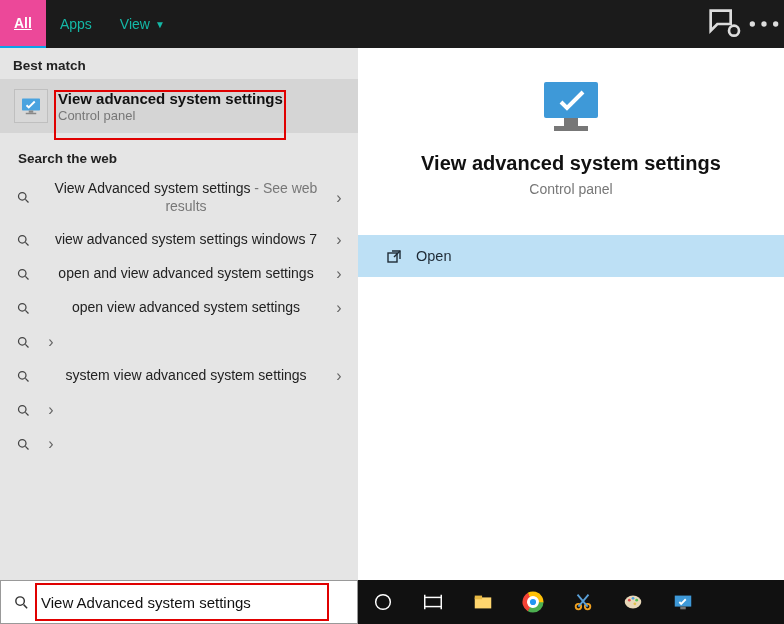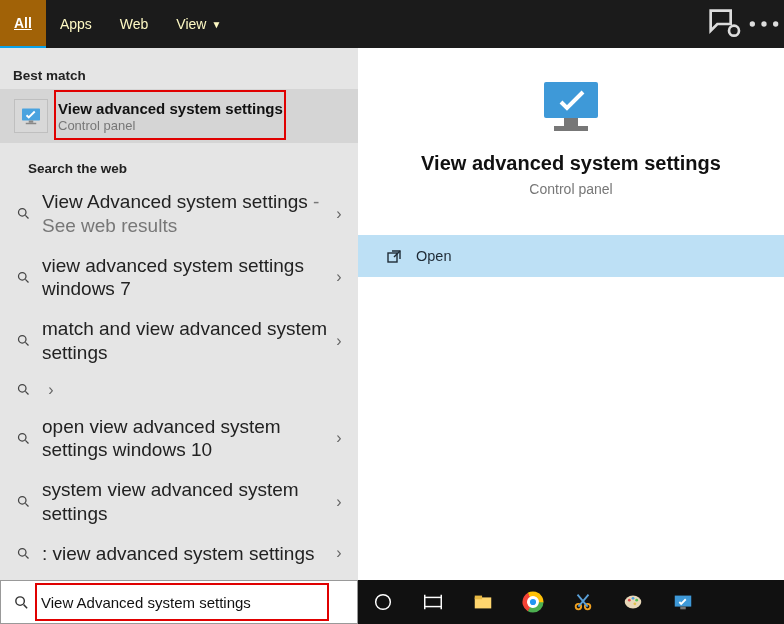--- a/index.html
+++ b/index.html
@@ -1,45 +1,45 @@
 <!DOCTYPE html>
 <html><head>
 <meta charset="utf-8">
 <style>
   * { box-sizing: border-box; margin: 0; padding: 0; font-family: "Segoe UI", Arial, sans-serif; }
   html, body { width: 784px; height: 624px; overflow: hidden; background: #fff; }
   .root { width: 784px; height: 624px; position: relative; display: flex; flex-direction: column; }
 
   
   .tabs { height: 48px; background: #1b1b1b; display: flex; align-items: stretch; color: #fff; }
-  .tab { display: flex; align-items: center; padding: 0 14px; font-size: 14px; color: #fef9c3; cursor: pointer; }
-  .tab.active { color: #fff; border-bottom: 2.5px solid #0ba3ea; font-weight: 600; background:#a16207;text-decoration:underline; }
+  .tab { display: flex; align-items: center; padding: 0 14px; font-size: 14px; color: #14b8a6; cursor: pointer; }
+  .tab.active { color: #fff; border-bottom: 2.5px solid #0ba3ea; font-weight: 600; background:#ec4899;text-decoration:underline; }
   .tab .care { margin-left: 5px; font-size: 10px; }
   .tabs-spacer { flex: 1; }
   .tab-icon { width: 40px; display: flex; align-items: center; justify-content: center; color:#eee; font-size: 16px; }
 
   
   .main { flex: 1; display: flex; background: #e5e5e5; overflow: hidden; }
 
   
   .left { width: 358px; background: #e5e5e5; display: flex; flex-direction: column; overflow-y:auto; }
-  .section-hdr { padding: 20px 13px 6px 13px; font-size: 13.5px; font-weight: 600; color:#222; }
+  .section-hdr { padding: 10px 13px 6px 13px; font-size: 13.5px; font-weight: 600; color:#222; }
   .best { display:flex; align-items:center; padding:10px 14px; background:#d5d5d5; position:relative; }
   .best .ic { width:34px; height:34px; background:#d8d8d8; border:1px solid #bfbfbf; display:flex; align-items:center; justify-content:center; margin-right:10px; }
   .best .ic svg { width:24px; height:24px; }
   .best .txt .t { font-weight:600; font-size:15px; color:#111; }
   .best .txt .s { font-size:13px; color:#777; margin-top:1px; }
   .redbox1 { position:absolute; left:54px; top:90px; width:232px; height:50px; border:2px solid #e00000; pointer-events:none; }
 
-  .webhdr { padding: 18px 13px 6px 28px; font-size:13.5px; font-weight:600; color:#222; }
+  .webhdr { padding: 18px 13px 6px 18px; font-size:13.5px; font-weight:600; color:#222; }
 
   .witem { display:flex; align-items:center; padding:8px 10px 8px 14px; cursor:pointer; }
   .witem .sic { width:18px; min-width:18px; margin-right:10px; display:flex; align-items:center; justify-content:center; }
   .witem .sic svg { width:15px; height:15px; stroke:#444; }
-  .witem .wt { flex:1; font-size:19px; color:#222; line-height:1.25; }
+  .witem .wt { flex:1; font-size:14px; color:#222; line-height:1.25;text-align:center; }
   .witem .wt b { font-weight:400; }
   .witem .ar { width:18px; text-align:center; color:#666; font-size:16px; }
 
   
   .right { flex:1; background:#fff; display:flex; flex-direction:column; }
   .preview { padding-top: 30px; text-align:center; }
   .preview .mon { width:70px; height:60px; margin:0 auto 14px auto; }
   .preview h2 { font-size:20px; font-weight:600; color:#111; margin-bottom:6px; }
   .preview .sub { font-size:14px; color:#777; margin-bottom:38px; }
   .open-row { height:42px; background:#bde0f5; display:flex; align-items:center; padding-left:28px; color:#1f2b36; font-size:14.5px; }
@@ -60,21 +60,20 @@
   svg { display:block; }
 </style>
 </head>
 <body>
 
 <div class="root">
 
   <div class="tabs">
     <div class="tab active">All</div>
     <div class="tab">Apps</div>
-    <div class="tab">Web</div>
     <div class="tab">
       <span>View</span>
         <span class="care">▼</span>
     </div>
     <div class="tabs-spacer"></div>
     <div class="tab-icon">
       <svg viewBox="0 0 24 24" fill="none" stroke="#ddd" stroke-width="1.6">
           <path d="M4 4h12v8H8l-4 4V4z"></path>
           <circle cx="18" cy="16" r="3"></circle>
         </svg>
@@ -128,60 +127,59 @@
             <span class="wt">view advanced system settings <b>windows 7</b></span>
             <span class="ar">›</span>
           </div>
           <div class="witem">
             <span class="sic">
               <svg viewBox="0 0 24 24" fill="none" stroke="#444" stroke-width="2">
                 <circle cx="10" cy="10" r="6"></circle>
                 <path d="M15 15l5 5"></path>
               </svg>
             </span>
-            <span class="wt"><b>match and</b> view advanced system settings</span>
-            <span class="ar">›</span>
-          </div>
-          <div class="witem">
-            <span class="sic">
-              <svg viewBox="0 0 24 24" fill="none" stroke="#444" stroke-width="2">
-                <circle cx="10" cy="10" r="6"></circle>
-                <path d="M15 15l5 5"></path>
-              </svg>
-            </span>
-            <span class="ar">›</span>
-          </div>
-          <div class="witem">
-            <span class="sic">
-              <svg viewBox="0 0 24 24" fill="none" stroke="#444" stroke-width="2">
-                <circle cx="10" cy="10" r="6"></circle>
-                <path d="M15 15l5 5"></path>
-              </svg>
-            </span>
-            <span class="wt"><b>open</b> view advanced system settings <b>windows 10</b></span>
+            <span class="wt"><b>open and</b> view advanced system settings</span>
+            <span class="ar">›</span>
+          </div>
+          <div class="witem">
+            <span class="sic">
+              <svg viewBox="0 0 24 24" fill="none" stroke="#444" stroke-width="2">
+                <circle cx="10" cy="10" r="6"></circle>
+                <path d="M15 15l5 5"></path>
+              </svg>
+            </span>
+            <span class="wt"><b>open</b> view advanced system settings</span>
+            <span class="ar">›</span>
+          </div>
+          <div class="witem">
+            <span class="sic">
+              <svg viewBox="0 0 24 24" fill="none" stroke="#444" stroke-width="2">
+                <circle cx="10" cy="10" r="6"></circle>
+                <path d="M15 15l5 5"></path>
+              </svg>
+            </span>
             <span class="ar">›</span>
           </div>
           <div class="witem">
             <span class="sic">
               <svg viewBox="0 0 24 24" fill="none" stroke="#444" stroke-width="2">
                 <circle cx="10" cy="10" r="6"></circle>
                 <path d="M15 15l5 5"></path>
               </svg>
             </span>
             <span class="wt"><b>system</b> view advanced system settings</span>
             <span class="ar">›</span>
           </div>
           <div class="witem">
             <span class="sic">
               <svg viewBox="0 0 24 24" fill="none" stroke="#444" stroke-width="2">
                 <circle cx="10" cy="10" r="6"></circle>
                 <path d="M15 15l5 5"></path>
               </svg>
             </span>
-            <span class="wt">: view advanced system settings</span>
             <span class="ar">›</span>
           </div>
           <div class="witem">
             <span class="sic">
               <svg viewBox="0 0 24 24" fill="none" stroke="#444" stroke-width="2">
                 <circle cx="10" cy="10" r="6"></circle>
                 <path d="M15 15l5 5"></path>
               </svg>
             </span>
             <span class="ar">›</span>

